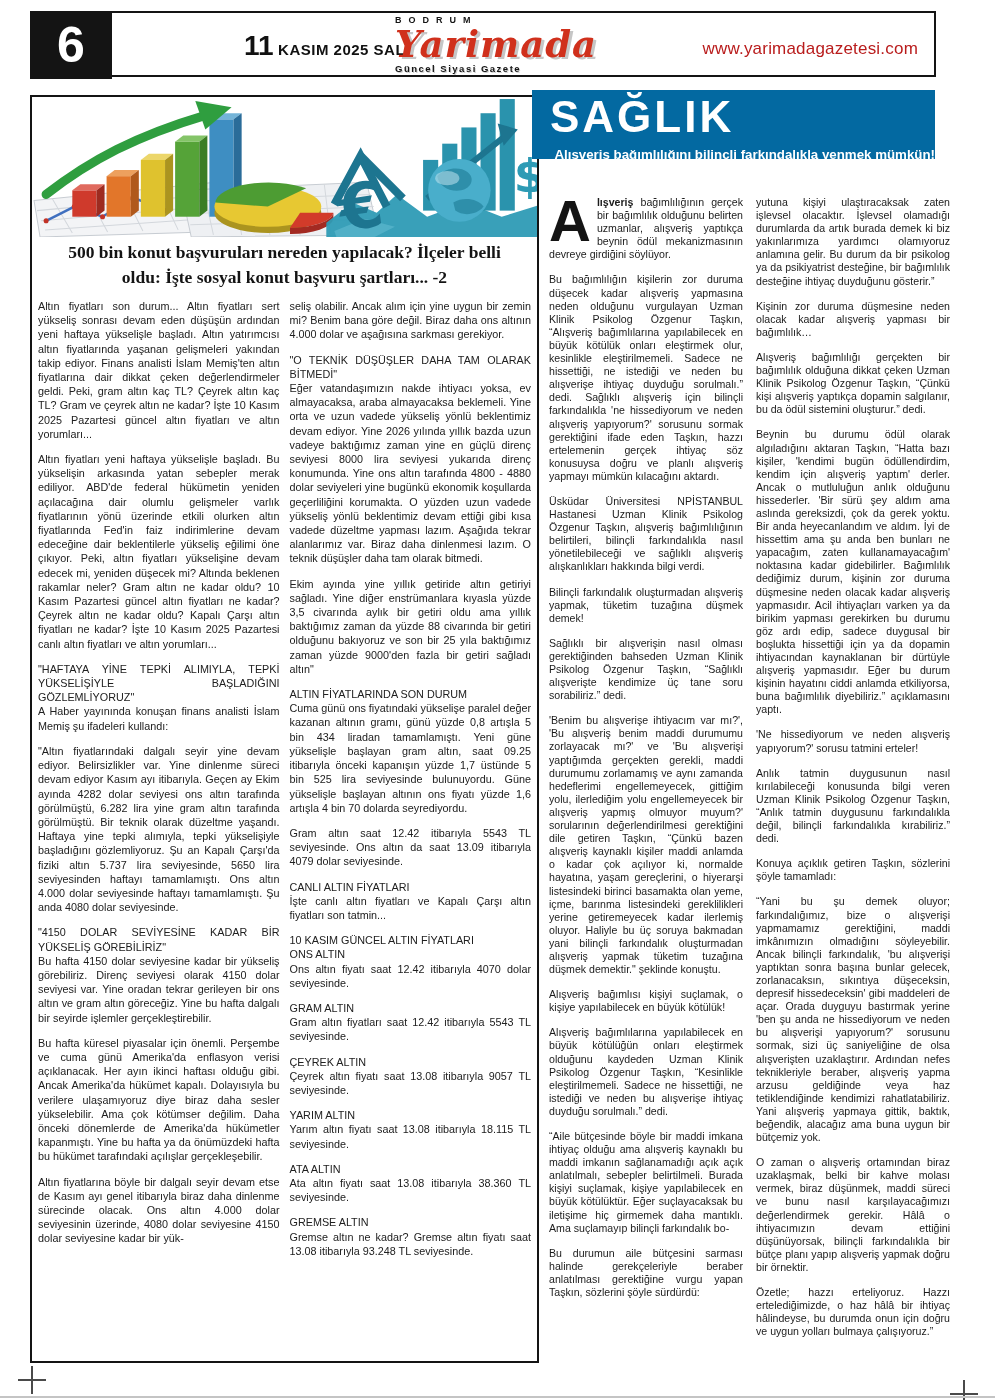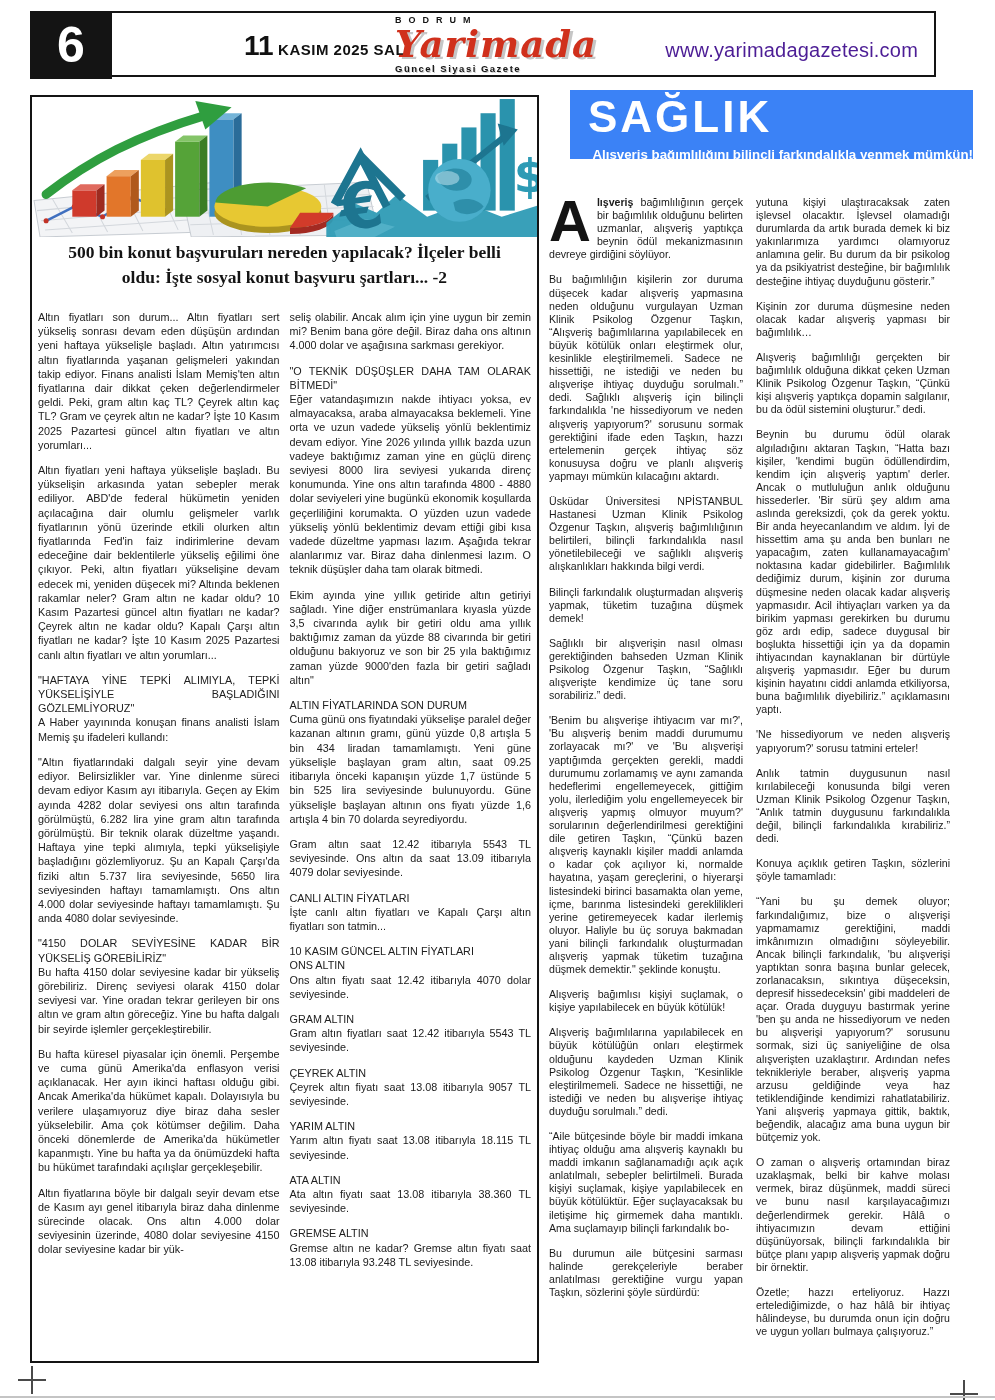--- a/index.html
+++ b/index.html
@@ -13,34 +13,34 @@
   .page-num { position:absolute; left:-2px; top:-2px; width:82px; height:68px; background:#141414; color:#fff;
               display:flex; align-items:center; justify-content:center; font-size:50px; font-weight:bold; }
   .date { position:absolute; left:212px; top:17px; white-space:nowrap; color:#111; }
   .date .d1 { font-size:28px; font-weight:bold; }
   .date .d2 { font-size:15px; font-weight:bold; letter-spacing:0.5px; }
   .masthead { position:absolute; left:50%; margin-left:-88px; top:2px; width:190px; text-align:left; }
   .m-top { font-size:9px; font-weight:bold; letter-spacing:7px; color:#141414; }
   .m-name { font-family:"DejaVu Serif", serif; font-style:italic; font-weight:bold; font-size:37px; line-height:38px;
             color:#d0301c; text-shadow:3px 2px 0 #c6c6c6; letter-spacing:1px; }
   .m-slogan { font-size:9.5px; font-weight:bold; letter-spacing:1.5px; color:#141414; text-shadow:1px 1px 0 #cfcfcf; }
-  .site { position:absolute; right:16px; top:26px; font-size:20px; color:#4c1d95; letter-spacing:0.2px; }
+  .site { position:absolute; right:16px; top:26px; font-size:17px; color:#b91c1c; letter-spacing:0.2px; }
 
   
   .article-box { position:absolute; left:30px; top:95px; width:509px; height:1268px; border:2px solid #141414;
                  background:#fff; overflow:hidden; }
   .illus { width:100%; height:140px; overflow:hidden; }
   .headline { font-size:17.5px; font-weight:bold; text-align:center; line-height:25px; padding:3px 22px 4px; color:#141414;font-family:Liberation Serif, serif; }
-  .cols { display:flex; gap:10px; padding:5px 6px 0 6px;margin-top:11px; }
+  .cols { display:flex; gap:10px; padding:5px 6px 0 6px; }
   .col { flex:1; font-size:10.8px; line-height:14.2px; text-align:justify; color:#202020; }
   .blk-p { margin:0 0 11px; }
   .blk-h { margin:0; }
 
   
-  .health-box { position:absolute; left:570px; top:90px; width:403px; height:69px; background:#3b82f6; color:#fff; }
+  .health-box { position:absolute; left:532px; top:90px; width:403px; height:69px; background:#0369a1; color:#fff; }
   .health-title { font-size:44px; font-weight:bold; letter-spacing:3px; padding:2px 0 0 18px; }
   .health-sub { text-align:right; font-size:13.3px; font-weight:bold; margin-top:5px; }
   .health-cols { position:absolute; left:549px; top:196px; width:401px; height:1202px; display:flex; gap:13px; overflow:hidden; }
   .hcol { flex:1; font-size:10.6px; line-height:13.1px; text-align:justify; color:#1b1b1b; }
   .hcol .blk-p { margin:0 0 12px; }
   .dropcap { float:left; font-size:58px; line-height:44px; font-weight:bold; padding:3px 6px 0 0; color:#141414; }
   .lead-b { font-weight:bold; }
 
   
   .cropmark { position:absolute; width:28px; height:28px; }

